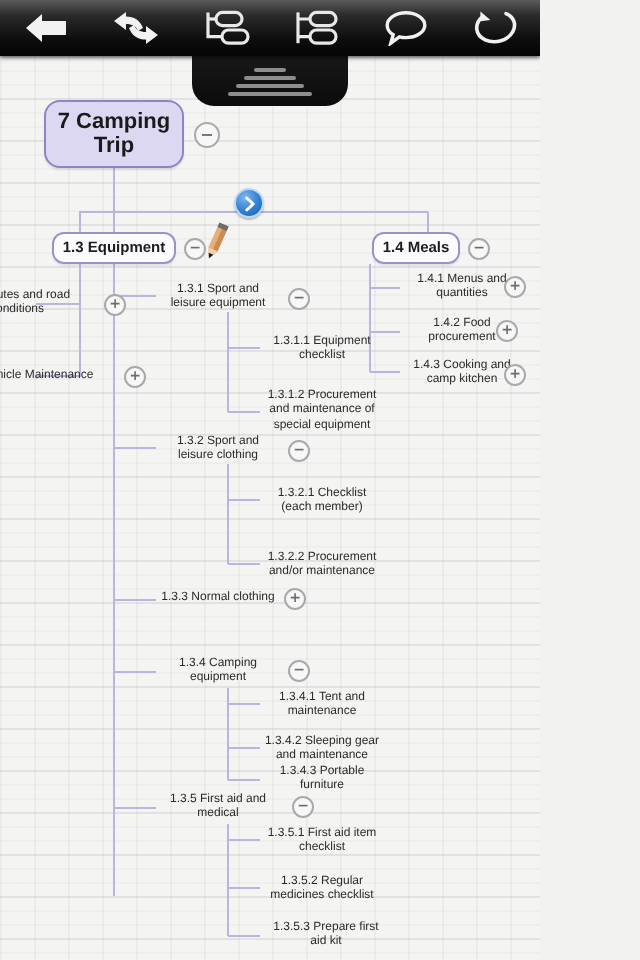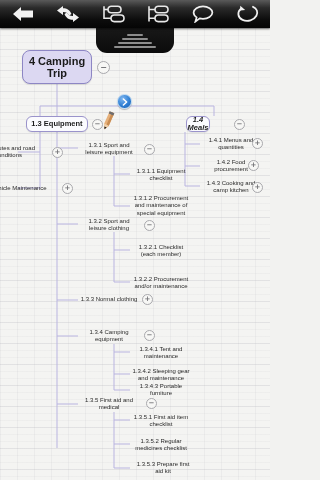--- a/index.html
+++ b/index.html
@@ -197,21 +197,21 @@
         <path d="M114 416 L130 416"></path>
         <path d="M114 440 L130 440"></path>
 
         <path d="M185 104 L185 158"></path>
         <path d="M185 116 L200 116"></path>
         <path d="M185 138 L200 138"></path>
         <path d="M185 158 L200 158"></path>
       </g>
     </svg>
 
-    <div class="node root">4 Camping Trip</div>
+    <div class="node root">7 Camping Trip</div>
     <div class="toggle big" style="left:97px;top:33px;">−</div>
 
     <div class="chevron-btn">
       <svg width="8" height="8" viewBox="0 0 8 8">
         <path d="M2.4 1 L5.6 4 L2.4 7" fill="none" stroke="#ffffff" stroke-width="1.5" stroke-linecap="round" stroke-linejoin="round"></path>
       </svg>
     </div>
 
     <div class="pencil">
       <svg width="20" height="24" viewBox="0 0 20 24">
@@ -256,21 +256,21 @@
     <div class="node leaf" style="left:130px;top:338px;width:62px;height:18px;">1.3.4.2 Sleeping gear and maintenance</div>
     <div class="node leaf" style="left:130px;top:356px;width:62px;height:12px;">1.3.4.3 Portable furniture</div>
 
     <div class="node leaf" style="left:78px;top:370px;width:62px;height:12px;">1.3.5 First aid and medical</div>
     <div class="toggle" style="left:146px;top:370px;">−</div>
 
     <div class="node leaf" style="left:130px;top:384px;width:62px;height:18px;">1.3.5.1 First aid item checklist</div>
     <div class="node leaf" style="left:130px;top:408px;width:62px;height:18px;">1.3.5.2 Regular medicines checklist</div>
     <div class="node leaf" style="left:130px;top:434px;width:66px;height:12px;">1.3.5.3 Prepare first aid kit</div>
 
-    <div class="node lvl2" style="left:186px;top:88px;width:24px;height:16px;font-style:italic;">1.4 Meals</div>
+    <div class="node lvl2" style="left:186px;top:88px;width:44px;height:16px;">1.4 Meals</div>
     <div class="toggle" style="left:234px;top:91px;">−</div>
 
     <div class="node leaf" style="left:200px;top:110px;width:62px;height:12px;">1.4.1 Menus and quantities</div>
     <div class="toggle" style="left:252px;top:110px;">+</div>
 
     <div class="node leaf" style="left:200px;top:132px;width:62px;height:12px;">1.4.2 Food procurement</div>
     <div class="toggle" style="left:248px;top:132px;">+</div>
 
     <div class="node leaf" style="left:200px;top:150px;width:62px;height:18px;">1.4.3 Cooking and camp kitchen</div>
     <div class="toggle" style="left:252px;top:154px;">+</div>

